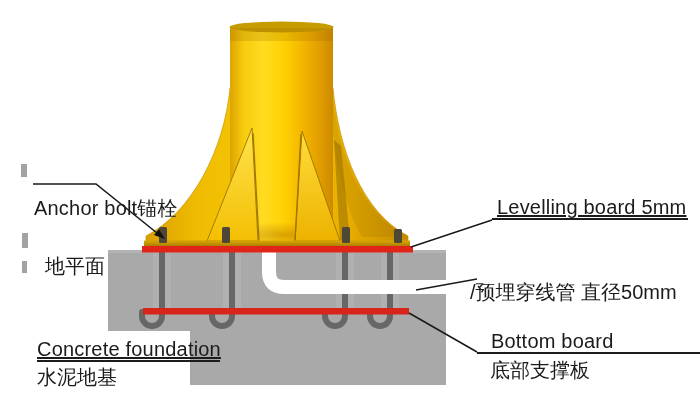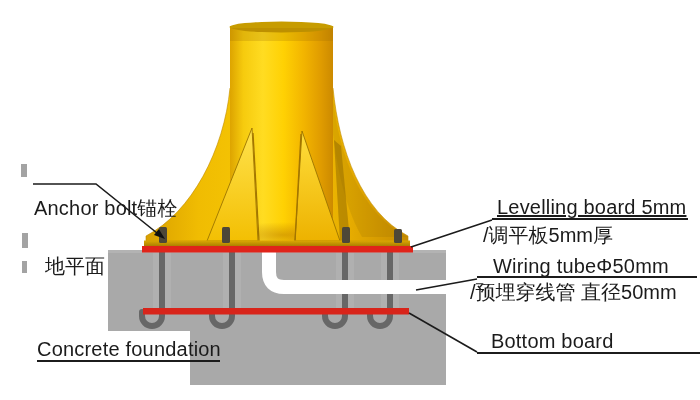--- a/index.html
+++ b/index.html
@@ -121,23 +121,23 @@
   <div class="tick" style="left:21px;top:164px;width:6px;height:13px;"></div>
   <div class="tick" style="left:22px;top:233px;width:6px;height:15px;"></div>
   <div class="tick" style="left:22px;top:261px;width:5px;height:12px;"></div>
 
   <div class="patch" style="left:14px;top:331px;width:176px;height:60px;"></div>
 
   <div class="lbl en" style="left:34px;top:158px;margin-top:40px;">Anchor bolt锚栓</div>
 
   <div class="lbl zh" style="left:29px;top:255px;margin-left:16px;">地平面</div>
 
-  <div class="lbl en u" style="left:37px;top:339px;width:183px;height:21px;">Concrete foundation</div>
+  <div class="lbl en u" style="left:37px;top:339px;width:183px;height:21px;text-decoration:underline;">Concrete foundation</div>
+  <div class="lbl zh" style="left:37px;top:366px;">水泥地基</div>
 
   <div class="lbl en u" style="left:492px;top:197px;width:191px;height:21px;padding-left:5px;text-decoration:underline;">Levelling board 5mm</div>
-  <div class="lbl zh" style="left:483px;top:224px;">/调平板5mm厚</div>
 
-  <div class="lbl en u" style="left:477px;top:256px;width:204px;height:20px;padding-left:16px;">Wiring tubeΦ50mm</div>
   <div class="lbl zh" style="left:470px;top:281px;">/预埋穿线管 直径50mm</div>
 
   <div class="lbl en u" style="left:477px;top:331px;width:212px;height:21px;padding-left:14px;">Bottom board</div>
+  <div class="lbl zh" style="left:490px;top:359px;">底部支撑板</div>
 
 </div>
 
 </body></html>

